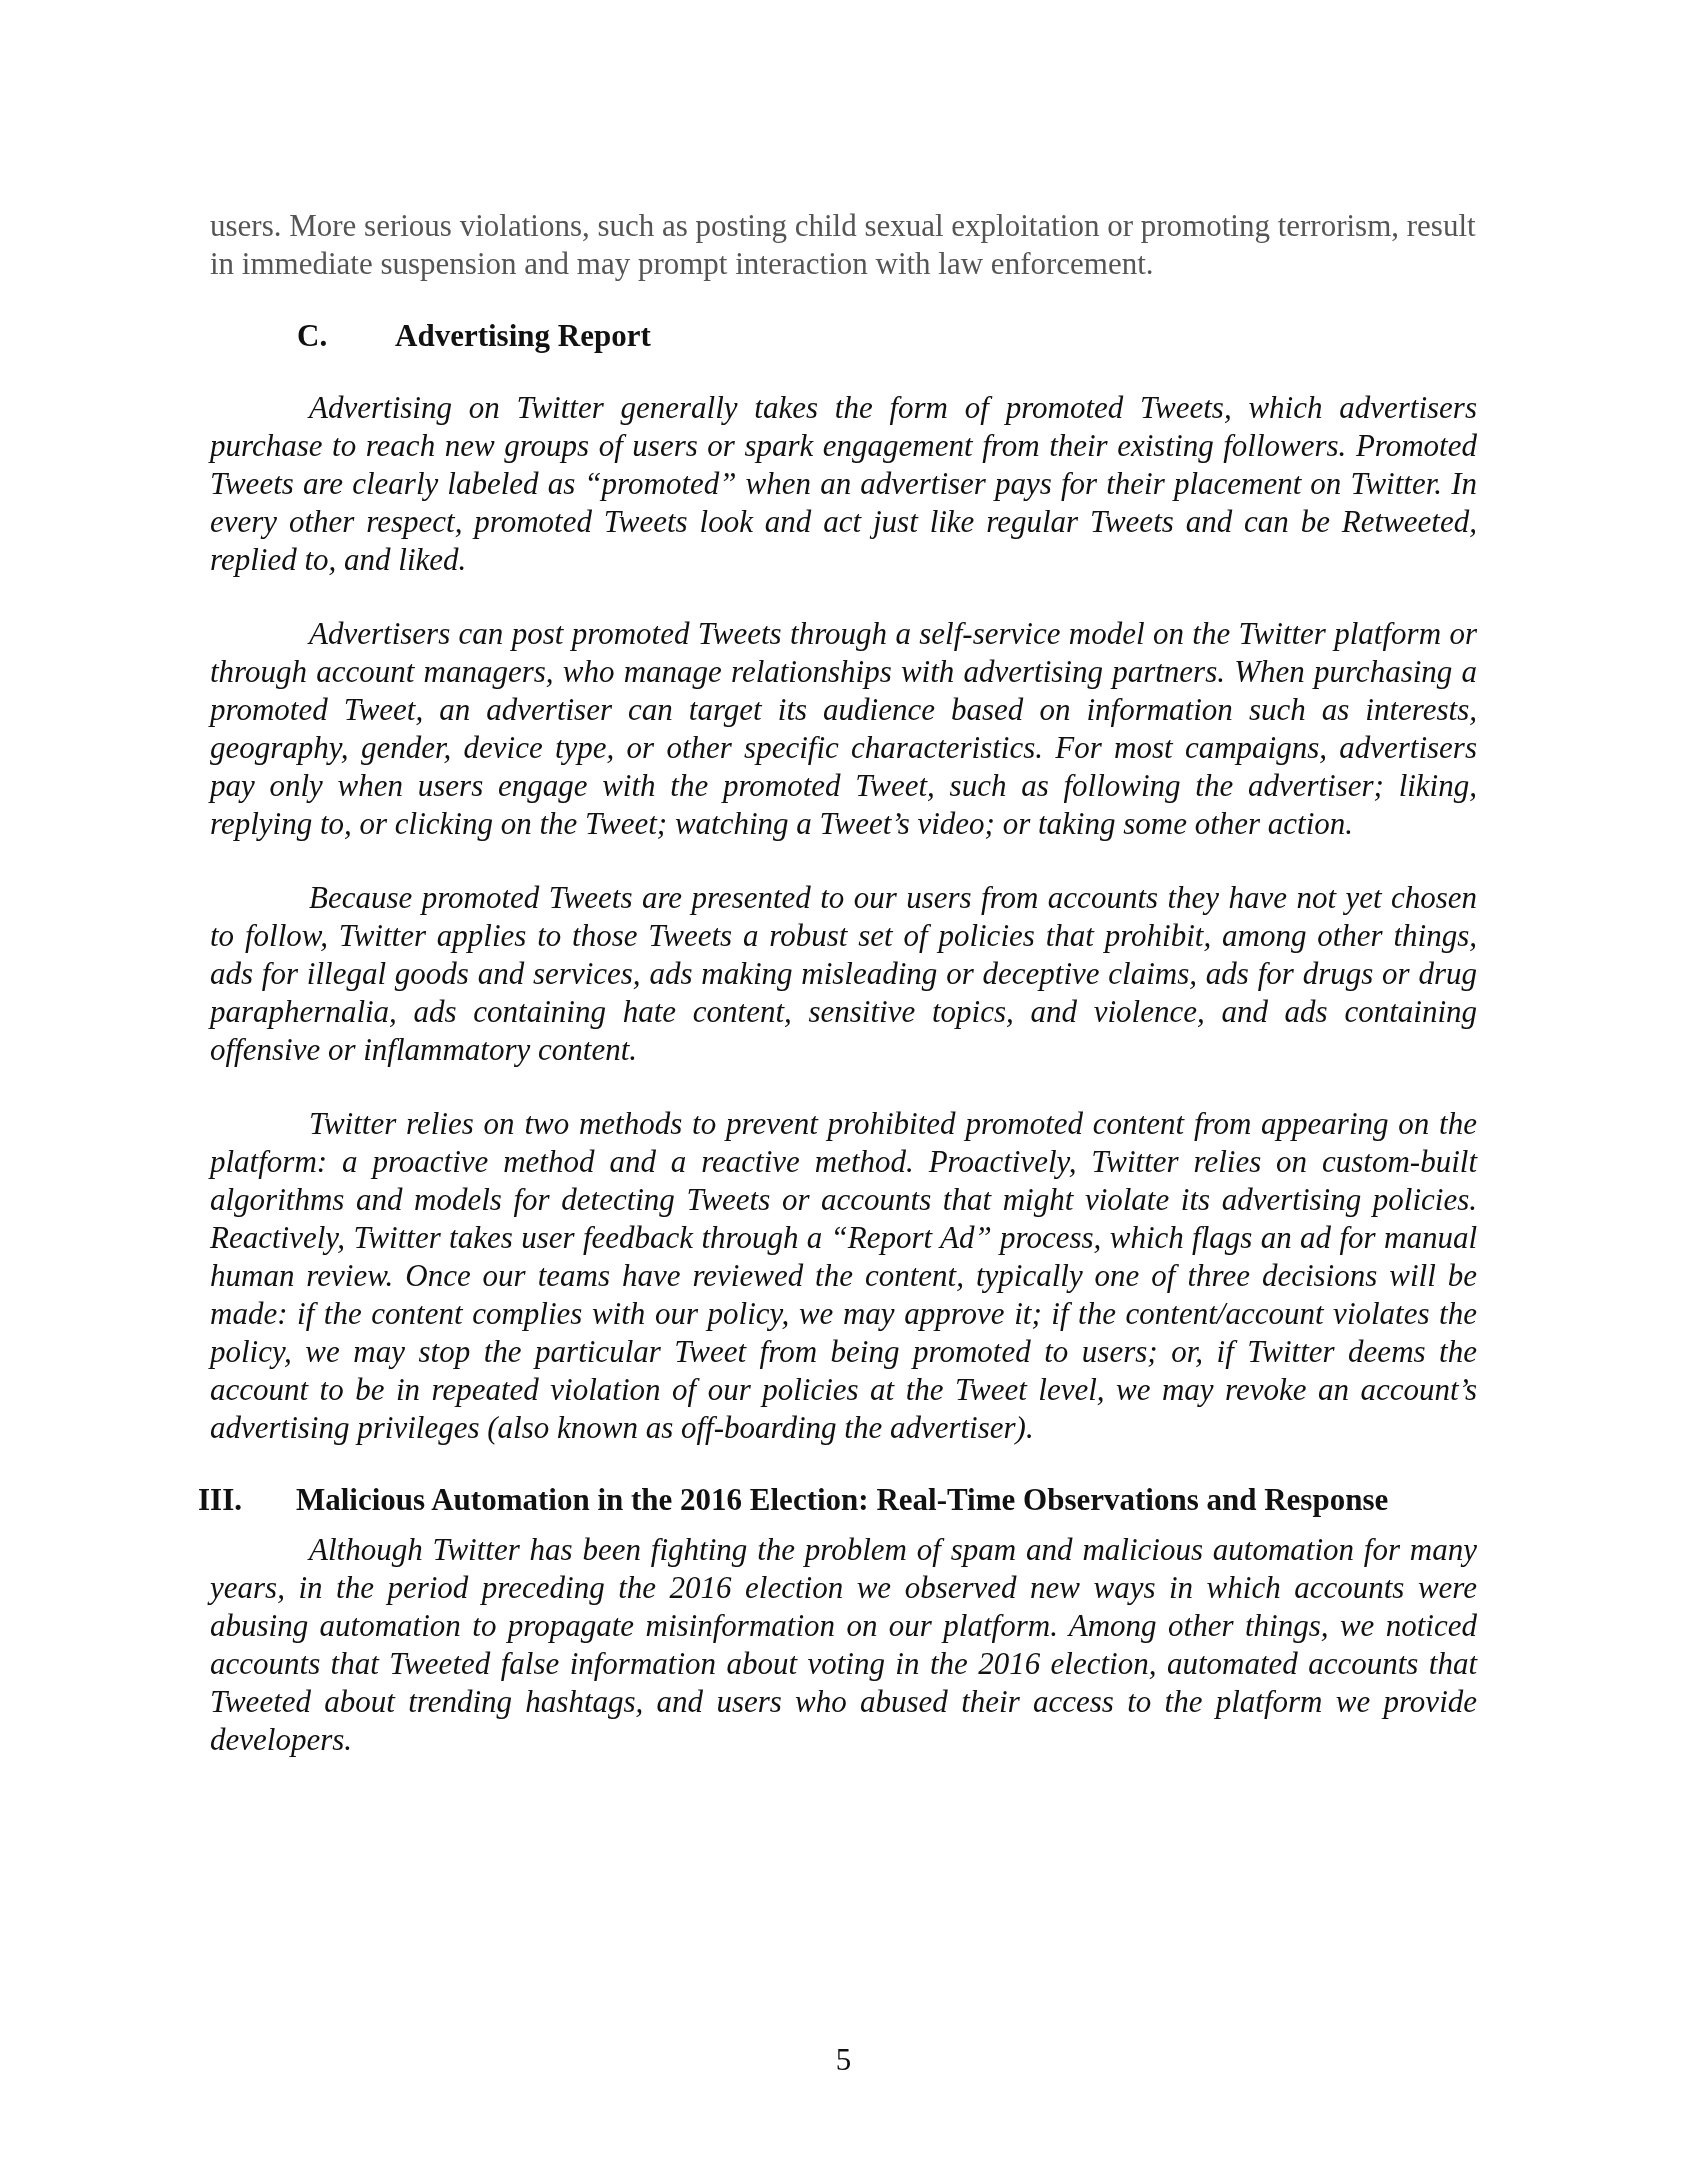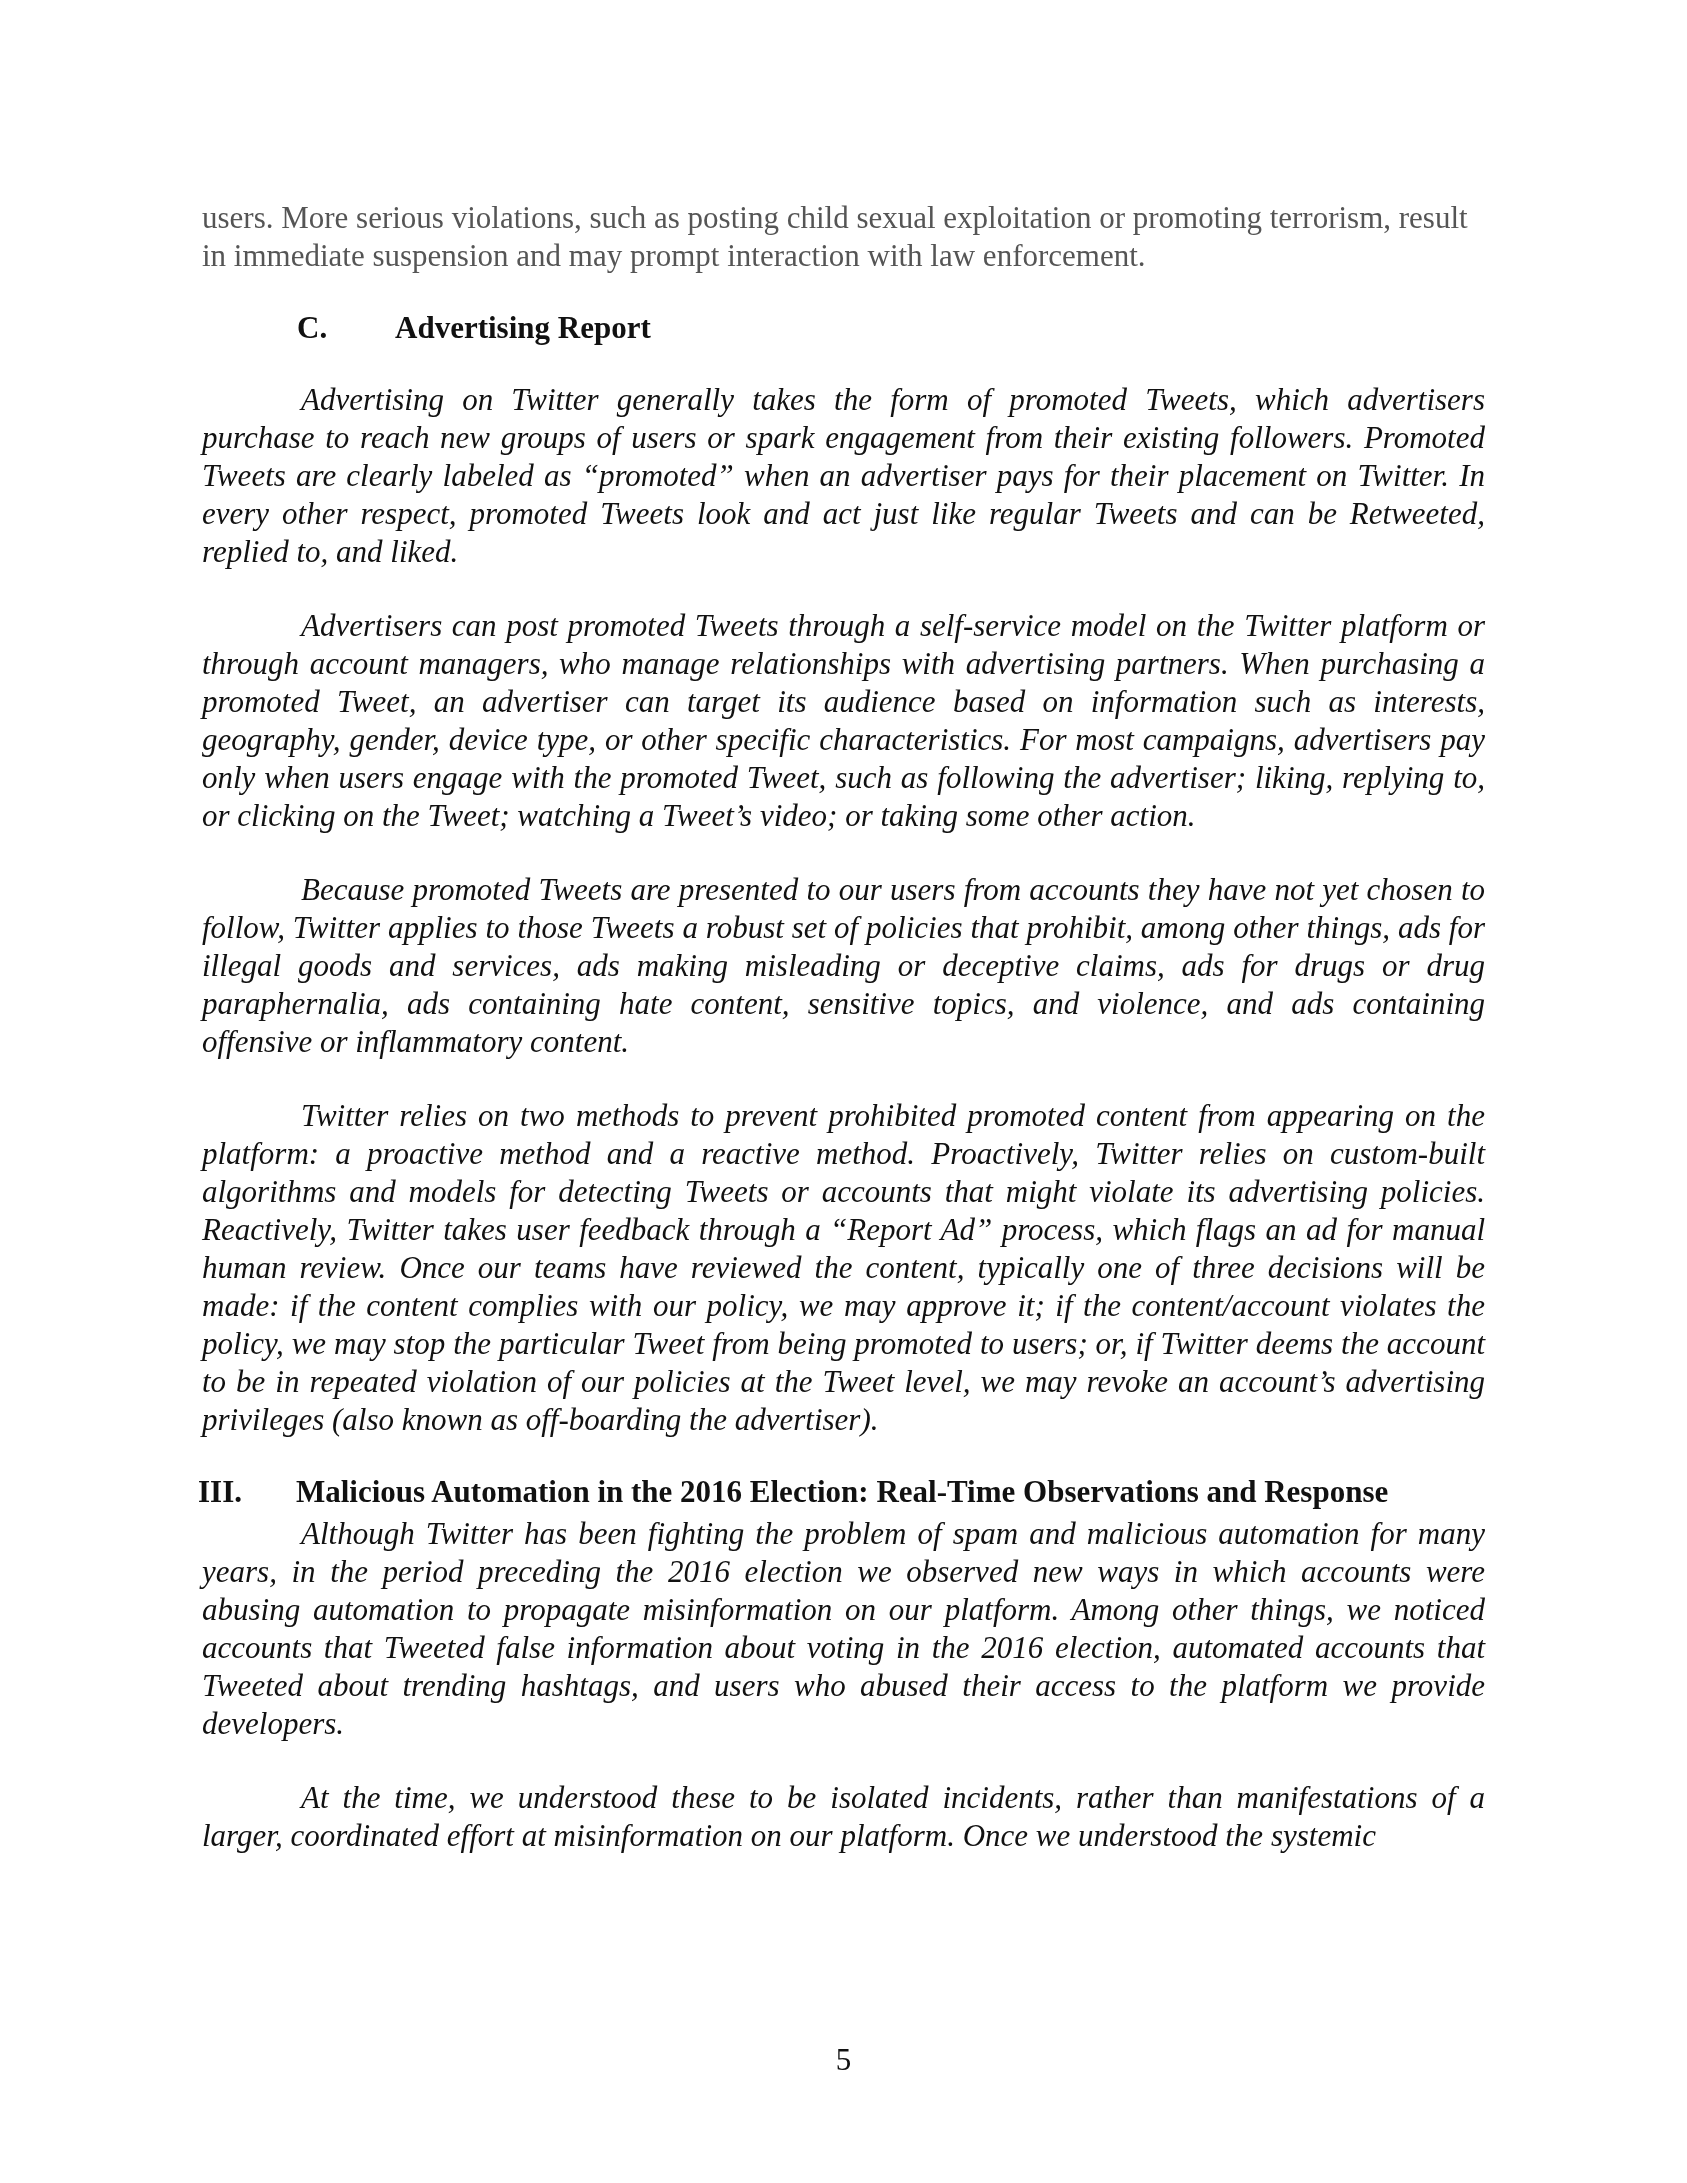--- a/index.html
+++ b/index.html
@@ -15,21 +15,21 @@
       font-family: "Liberation Serif", "DejaVu Serif", serif;
       color: #111111;
     }
     .page {
       position: absolute;
       left: 198px;
       top: 195px;
       width: 1291px;
     }
     p {
-      margin: 4px;
+      margin: 12px;
       font-size: 31px;
       line-height: 38px;
       text-align: justify;
     }
     .lead-para {
       color: #555555;
       text-align: left;
     }
     .indent {
       text-indent: 99px;
@@ -87,18 +87,17 @@
   <p class="indent para-gap">Advertisers can post promoted Tweets through a self-service model on the Twitter platform or through account managers, who manage relationships with advertising partners. When purchasing a promoted Tweet, an advertiser can target its audience based on information such as interests, geography, gender, device type, or other specific characteristics.  For most campaigns, advertisers pay only when users engage with the promoted Tweet, such as following the advertiser; liking, replying to, or clicking on the Tweet; watching a Tweet’s video; or taking some other action.</p>
   <p class="indent para-gap">Because promoted Tweets are presented to our users from accounts they have not yet chosen to follow, Twitter applies to those Tweets a robust set of policies that prohibit, among other things, ads for illegal goods and services, ads making misleading or deceptive claims, ads for drugs or drug paraphernalia, ads containing hate content, sensitive topics, and violence, and ads containing offensive or inflammatory content.</p>
   <p class="indent para-gap">Twitter relies on two methods to prevent prohibited promoted content from appearing on the platform:  a proactive method and a reactive method.  Proactively, Twitter relies on custom-built algorithms and models for detecting Tweets or accounts that might violate its advertising policies.  Reactively, Twitter takes user feedback through a “Report Ad” process, which flags an ad for manual human review.  Once our teams have reviewed the content, typically one of three decisions will be made:  if the content complies with our policy, we may approve it; if the content/account violates the policy, we may stop the particular Tweet from being promoted to users; or, if Twitter deems the account to be in repeated violation of our policies at the Tweet level, we may revoke an account’s advertising privileges (also known as off-boarding the advertiser).</p>
 
   <h2 class="main-heading">
     <span class="num">III.</span>
     <span>Malicious Automation in the 2016 Election:  Real-Time Observations and Response</span>
   </h2>
 
   <p class="indent">Although Twitter has been fighting the problem of spam and malicious automation for many years, in the period preceding the 2016 election we observed new ways in which accounts were abusing automation to propagate misinformation on our platform.  Among other things, we noticed accounts that Tweeted false information about voting in the 2016 election, automated accounts that Tweeted about trending hashtags, and users who abused their access to the platform we provide developers.</p>
-  <p class="indent para-gap">At the time, we understood these to be isolated incidents, rather than manifestations of a larger, coordinated effort at misinformation on our platform.  Once we understood the systemic</p>
 
 </div>
 
 <div class="page-number">5</div>
 
 
 </body></html>

